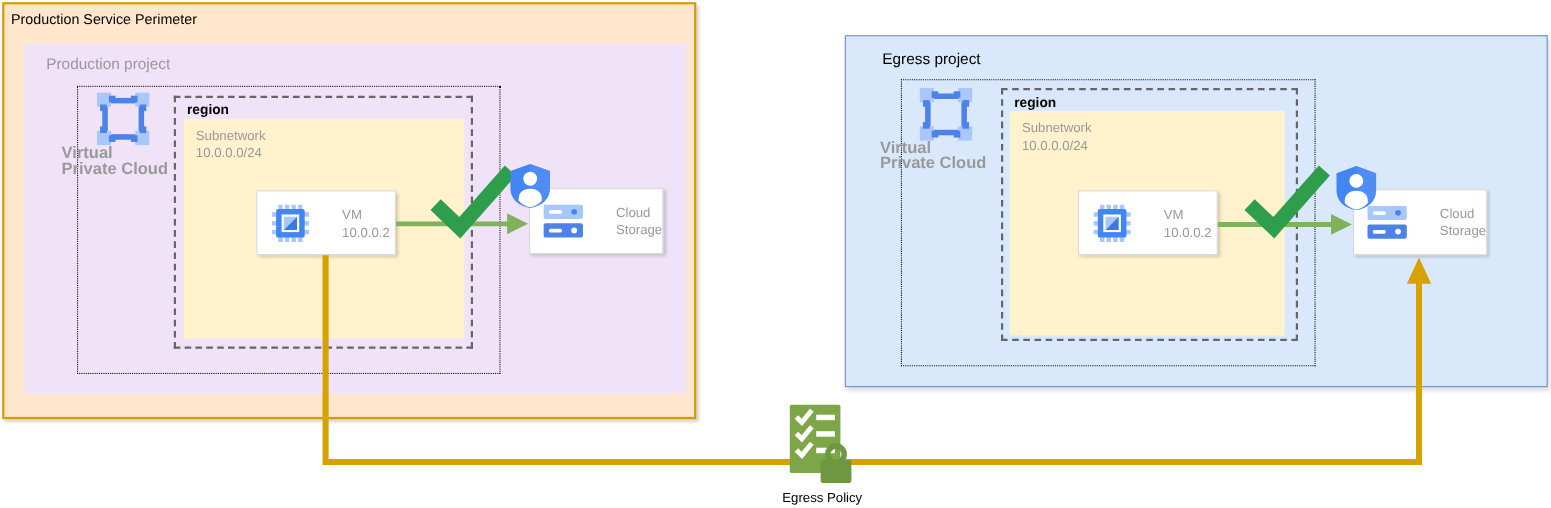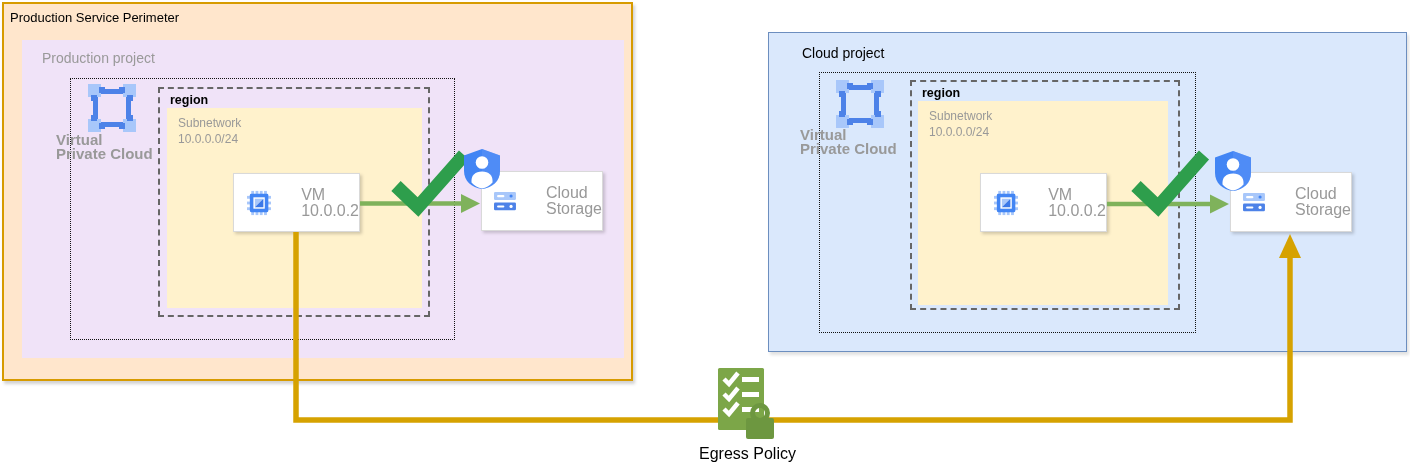--- a/index.html
+++ b/index.html
@@ -30,25 +30,25 @@
   .vpc-caption.l{left:56px;top:133px;width:112px;}
   .vpc-caption.r{left:800px;top:128px;width:112px;}
 
   
   .node{background:#fff;border:1px solid var(--node_border);box-shadow:2px 2px 3px rgba(0,0,0,.18);
         display:flex;align-items:center;}
   .vm.l{left:233px;top:173px;width:127px;height:59px;padding-left:13px;}
   .vm.r{left:980px;top:173px;width:127px;height:59px;padding-left:13px;}
   .storage.l{left:481px;top:171px;width:122px;height:60px;padding-left:12px;}
   .storage.r{left:1230px;top:172px;width:122px;height:60px;padding-left:12px;}
-  .node-text{margin-left:30px;font-size:16px;line-height:16px;color:var(--text_gray);}
+  .node-text{margin-left:30px;font-size:12px;line-height:16px;color:var(--text_gray);}
 
   .overlay{left:0;top:0;width:1410px;height:462px;pointer-events:none;}
   .egress-wrap{left:715px;top:365px;width:62px;height:78px;}
-  .egress-label{left:695px;top:445px;width:105px;text-align:center;font-size:16px;color:#000;}
+  .egress-label{left:695px;top:445px;width:105px;text-align:center;font-size:12px;color:#000;}
 
   
   .st-arrow{stroke:var(--arrow_green);stroke-width:4.5;fill:none;}
   .f-arrow{fill:var(--arrow_green);}
   .st-check{stroke:var(--check_green);stroke-width:13.5;fill:none;stroke-linejoin:miter;stroke-linecap:butt;}
   .st-gold{stroke:var(--line_gold);stroke-width:5.5;fill:none;}
   .f-gold{fill:var(--line_gold);}
   .f-blue{fill:var(--icon_blue);}
   .f-blue-mid{fill:var(--icon_blue_mid);}
   .f-blue-light{fill:var(--icon_blue_light);}
@@ -148,21 +148,21 @@
       <rect x="5" y="22" width="12" height="3.4" rx="1.7" class="f-white"></rect>
       <circle cx="28" cy="23.5" r="2.6" class="f-white"></circle>
     </svg>
     <div class="node-text">
       <div>Cloud</div>
       <div>Storage</div>
     </div>
   </div>
 
   <div class="abs other">
-    <span class="proj-label dark" style="left:21px;top:12px">Cloud project</span>
+    <span class="proj-label dark" style="left:21px;top:12px">Egress project</span>
   </div>
 
   <div class="abs vpc-box r"></div>
 
   <svg class="abs" style="left:836px;top:80px" width="48" height="48" viewBox="0 0 48 48">
     <g>
       <rect x="10" y="5" width="28" height="5" class="f-blue-mid"></rect>
       <rect x="10" y="38" width="28" height="5" class="f-blue-mid"></rect>
       <rect x="5" y="10" width="5" height="28" class="f-blue-mid"></rect>
       <rect x="38" y="10" width="5" height="28" class="f-blue-mid"></rect>

